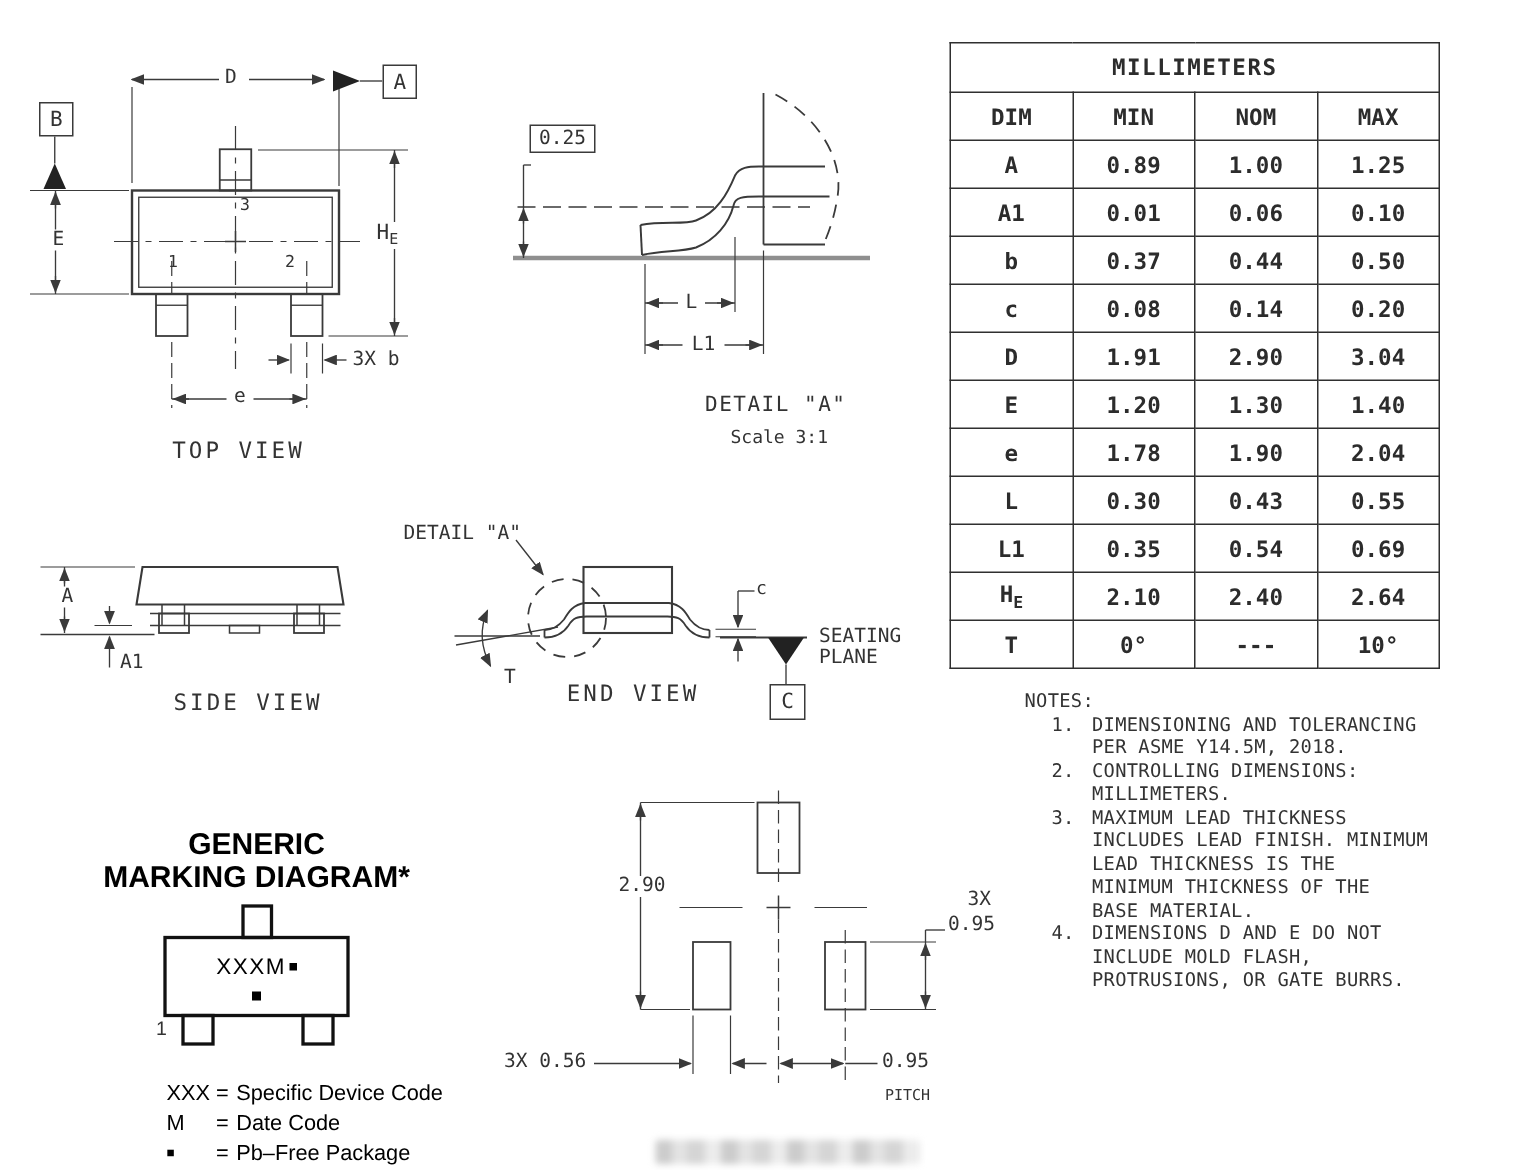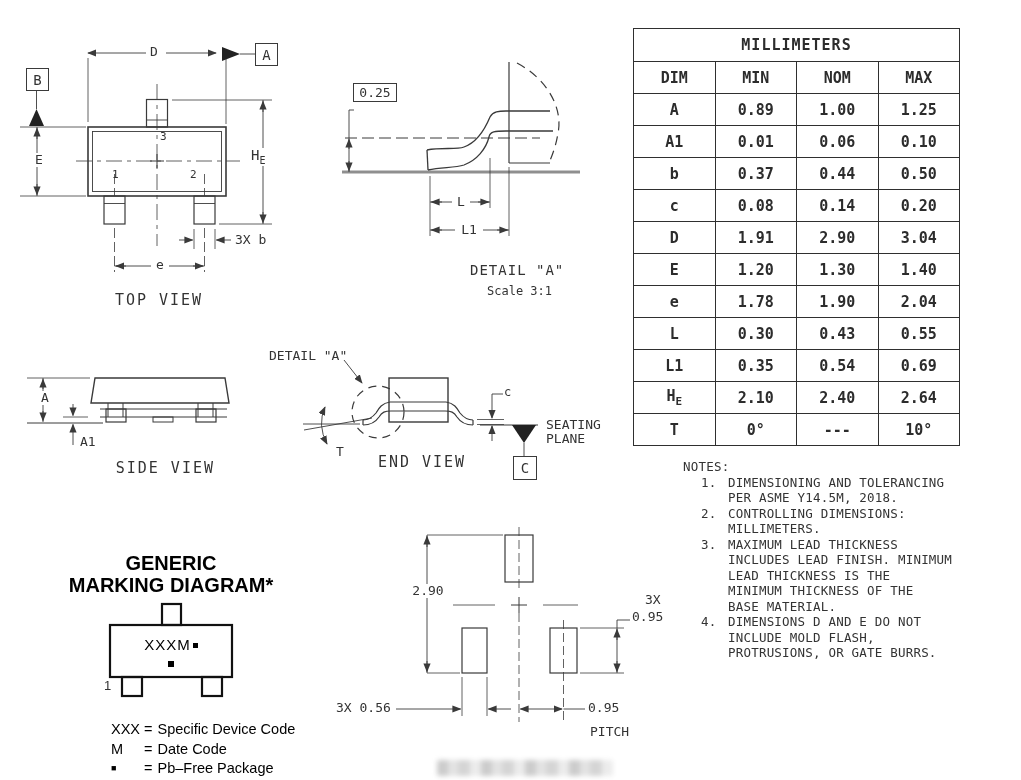--- a/index.html
+++ b/index.html
@@ -395,17 +395,17 @@
     <div>
       <span class="lg-sym square">■</span><span class="lg-eq">=</span><span>Pb–Free Package</span>
     </div>
   </div>
 
   <div class="lbl dimlabel" style="left:403px;top:584px;width:46px;font-size:13px;">2.90</div>
   <div class="lbl" style="left:629px;top:593px;font-size:13px;margin-left:16px;">3X</div>
   <div class="lbl" style="left:632px;top:610px;font-size:13px;">0.95</div>
   <div class="lbl" style="left:336px;top:701px;font-size:13px;">3X 0.56</div>
   <div class="lbl" style="left:588px;top:701px;font-size:13px;">0.95</div>
-  <div class="lbl" style="left:590px;top:725px;font-size:13px;">PITCH</div>
+  <div class="lbl" style="left:590px;top:725px;font-size:10px;">PITCH</div>
 
   <div id="blur-strip"></div>
 
 </div>
 
 </body></html>

